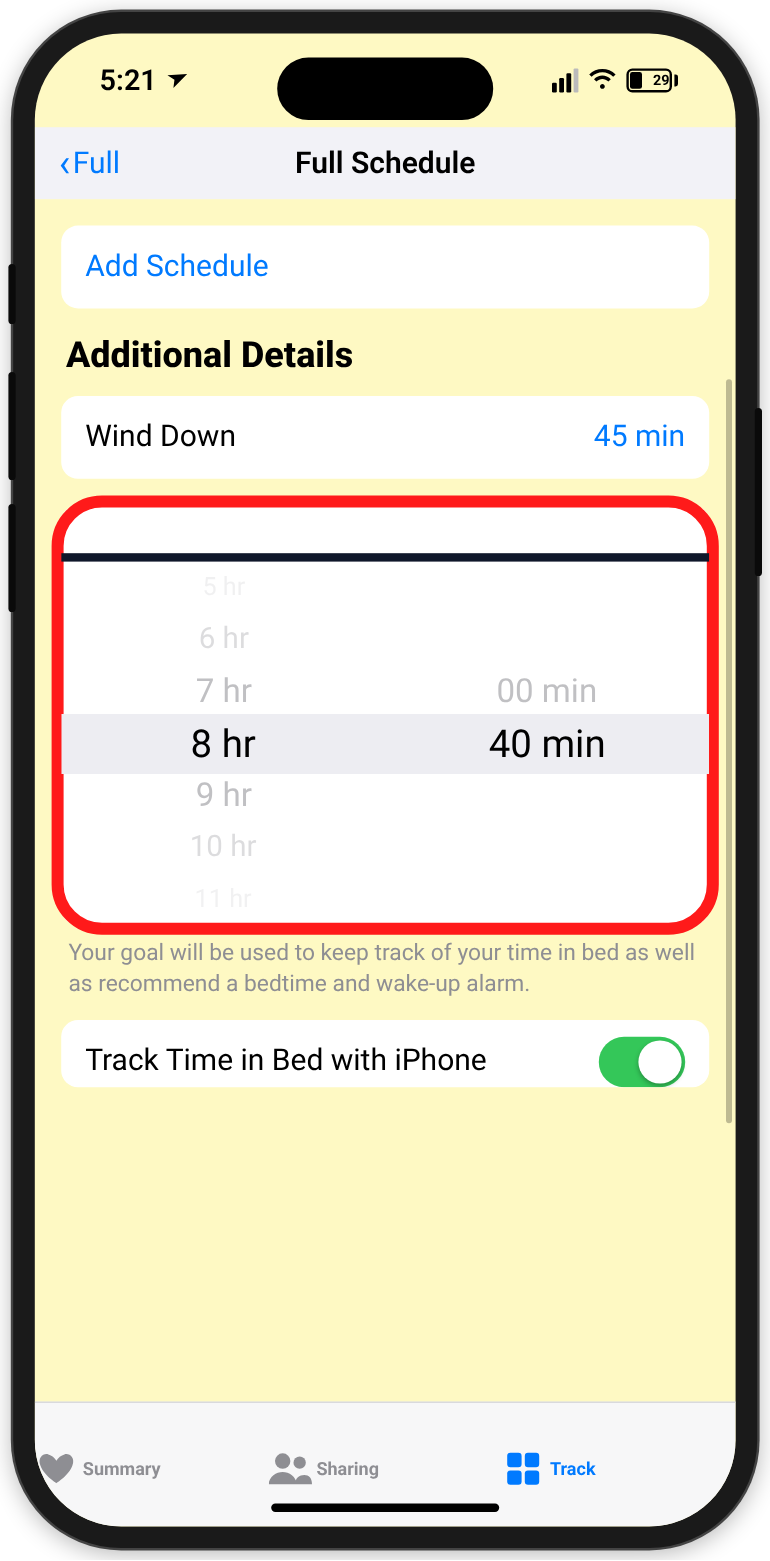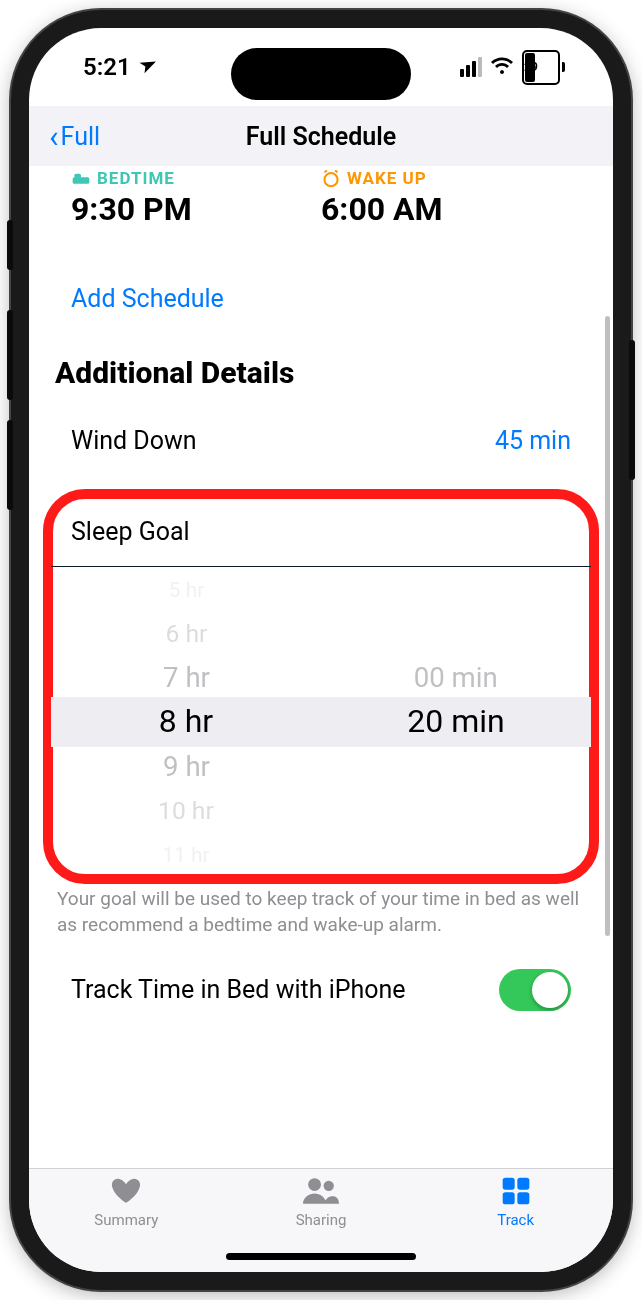--- a/index.html
+++ b/index.html
@@ -19,21 +19,21 @@
       position: relative;
       box-shadow: 0 0 0 2px #444, 0 4px 20px rgba(0,0,0,.3);
     }
     .side-btn { position: absolute; background: #0a0a0a; border-radius: 4px; }
     .side-btn.l1 { left: -4px; top: 210px; width: 6px; height: 50px; }
     .side-btn.l2 { left: -4px; top: 300px; width: 6px; height: 90px; }
     .side-btn.l3 { left: -4px; top: 410px; width: 6px; height: 90px; }
     .side-btn.r1 { right: -4px; top: 330px; width: 6px; height: 140px; }
     .screen {
       width: 100%; height: 100%;
-      background: #ffffff;
+      background: #fef9c3;
       border-radius: 72px;
       overflow: hidden;
       position: relative;
       display: flex;
       flex-direction: column;
     }
     .island {
       position: absolute; top: 20px; left: 50%; transform: translateX(-50%);
       width: 180px; height: 52px; background: #000; border-radius: 30px; z-index: 10;
     }
@@ -43,21 +43,21 @@
     }
     .status-left { display: flex; align-items: center; gap: 6px; }
     .status-right { display: flex; align-items: center; gap: 8px; }
     .loc-icon { transform: rotate(20deg); }
     .cell-bars { display: inline-flex; align-items: flex-end; gap: 2px; }
     .cell-bars span { width: 4px; background: #000; border-radius: 1px; }
     .cell-bars span:nth-child(1){height:8px;} .cell-bars span:nth-child(2){height:12px;}
     .cell-bars span:nth-child(3){height:16px;} .cell-bars span:nth-child(4){height:20px; background:#bbb;}
     .wifi { width:24px; }
     .battery { display: inline-flex; align-items: center; gap:2px; }
-    .bat-body { width:38px; height:35px; border:2px solid #000; border-radius:5px; position:relative; display:flex; align-items:center; justify-content:flex-start; }
+    .bat-body { width:38px; height:20px; border:2px solid #000; border-radius:5px; position:relative; display:flex; align-items:center; justify-content:flex-end; }
     .bat-fill { position:absolute; left:1px; top:1px; bottom:1px; width:29%; background:#000; border-radius:2px; }
     .bat-txt { position:relative; font-size:12px; font-weight:700; }
     .bat-tip { width:3px; height:10px; background:#000; border-radius:0 2px 2px 0; }
 
     .nav-bar {
       height: 60px; display:flex; align-items:center; justify-content:center;
       position: relative; background:#f2f2f7;
     }
     .nav-title { font-size:25px; font-weight:600; }
     .back { position:absolute; left:20px; display:flex; align-items:center; gap:2px; color:#007aff; font-size:25px; }
@@ -83,41 +83,41 @@
 
     .row { display:flex; justify-content:space-between; align-items:center; padding:20px 20px; font-size:25px; }
     .row .val { color:#007aff; }
 
     .sleep-goal-wrap { position:relative; margin-bottom:10px; }
     .red-ring {
       position:absolute; inset:-8px -8px -8px -8px; border:10px solid #ff1a1a; border-radius:42px;
       pointer-events:none;
     }
 
-    .picker-area { border-top:1px solid #0f172a; display:flex; position:relative; height:310px; overflow:hidden;text-align:right; }
+    .picker-area { border-top:7px solid #0f172a; display:flex; position:relative; height:310px; overflow:hidden;text-align:right; }
     .picker-col { flex:1; display:flex; flex-direction:column; align-items:center; justify-content:center; }
     .sel-band { position:absolute; top:50%; left:0; right:0; height:50px; transform:translateY(-50%); background:#ededf2; }
     .pick-row { height:50px; display:flex; align-items:center; justify-content:center; font-size:30px; color:#8e8e93; position:relative; z-index:1; }
     .pick-row.sel { color:#000; font-size:32px; }
     .pick-row.far1 { opacity:.55; transform:scale(.92);}
     .pick-row.far2 { opacity:.3; transform:scale(.82); }
     .pick-row.far3 { opacity:.12; transform:scale(.7); }
 
     .help-text { font-size:19px; color:#8e8e93; line-height:1.35; padding:0 6px 18px; }
 
     .track-row { display:flex; justify-content:space-between; align-items:center; padding:14px 20px 0; font-size:25px; }
     .track-row .label { max-width: 380px; line-height:1.2; overflow:hidden; max-height:52px; }
     .switch { width:72px; height:42px; background:#34c759; border-radius:21px; position:relative; }
     .knob { position:absolute; right:3px; top:3px; width:36px; height:36px; background:#fff; border-radius:50%; box-shadow:0 2px 4px rgba(0,0,0,.3);}
 
     .tab-bar {
       height:104px; border-top:1px solid #d1d1d6; background:rgba(247,247,250,.96);
       display:flex; padding-top:6px;
     }
-    .tab { flex:1; display:flex; flex-direction:column; align-items:center; gap:4px; color:#8e8e93; font-size:15px; font-weight:400;}
+    .tab { flex:1; display:flex; flex-direction:row; align-items:center; gap:4px; color:#8e8e93; font-size:15px; font-weight:700;}
     .tab.active { color:#007aff; }
     .tab svg { width:36px; height:32px; }
 
     .home-ind { position:absolute; bottom:12px; left:50%; transform:translateX(-50%); width:190px; height:7px; background:#000; border-radius:4px; }
   </style>
 </head>
 <body>
 
 <div class="phone">
   <div class="side-btn l1"></div>
@@ -164,77 +164,54 @@
         <span class="back-chevron">‹</span>
         <span>Full</span>
       </div>
       <div class="nav-title">Full Schedule</div>
     </div>
 
     <div class="content">
       <div class="scroll-ind"></div>
 
       <div class="card">
-        <div class="times-row">
-          <div class="time-col">
-            <div class="time-label">
-              <svg width="20" height="16" viewBox="0 0 24 18">
-                  <rect x="2" y="8" width="20" height="8" rx="2" fill="#3cc8b4"></rect>
-                  <rect x="4" y="4" width="8" height="5" rx="2" fill="#3cc8b4"></rect>
-                </svg>
-              <span>BEDTIME</span>
-            </div>
-            <div class="time-val">9:30 PM</div>
-          </div>
-          <div class="time-col">
-            <div class="time-label wake">
-              <svg width="20" height="18" viewBox="0 0 24 22">
-                  <circle cx="12" cy="13" r="8" fill="none" stroke="#ff9500" stroke-width="2.5"></circle>
-                  <path d="M4 4l3-2M20 4l-3-2" stroke="#ff9500" stroke-width="2.5" fill="none"></path>
-                </svg>
-              <span>WAKE UP</span>
-            </div>
-            <div class="time-val">6:00 AM</div>
-          </div>
-        </div>
       </div>
 
       <div class="card add-card">Add Schedule</div>
 
       <div class="section-header">Additional Details</div>
 
       <div class="card">
         <div class="row">
           <span>Wind Down</span>
           <span class="val">45 min</span>
         </div>
       </div>
 
       <div class="sleep-goal-wrap">
         <div class="red-ring"></div>
         <div class="card" style="margin-bottom:0;">
           <div class="row">
-            <span>Sleep Goal</span>
           </div>
           <div class="picker-area">
             <div class="sel-band"></div>
             <div class="picker-col">
               <div class="pick-row far3">5 hr</div>
               <div class="pick-row far2">6 hr</div>
               <div class="pick-row far1">7 hr</div>
               <div class="pick-row sel">8 hr</div>
               <div class="pick-row far1">9 hr</div>
               <div class="pick-row far2">10 hr</div>
               <div class="pick-row far3">11 hr</div>
             </div>
             <div class="picker-col">
               <div class="pick-row" style="opacity:0">·</div>
               <div class="pick-row" style="opacity:0">·</div>
               <div class="pick-row far1">00 min</div>
-              <div class="pick-row sel">20 min</div>
+              <div class="pick-row sel">40 min</div>
               <div class="pick-row" style="opacity:0">·</div>
               <div class="pick-row" style="opacity:0">·</div>
               <div class="pick-row" style="opacity:0">·</div>
             </div>
           </div>
         </div>
       </div>
 
       <div class="help-text">Your goal will be used to keep track of your time in bed as well as recommend a bedtime and wake-up alarm.</div>
 

